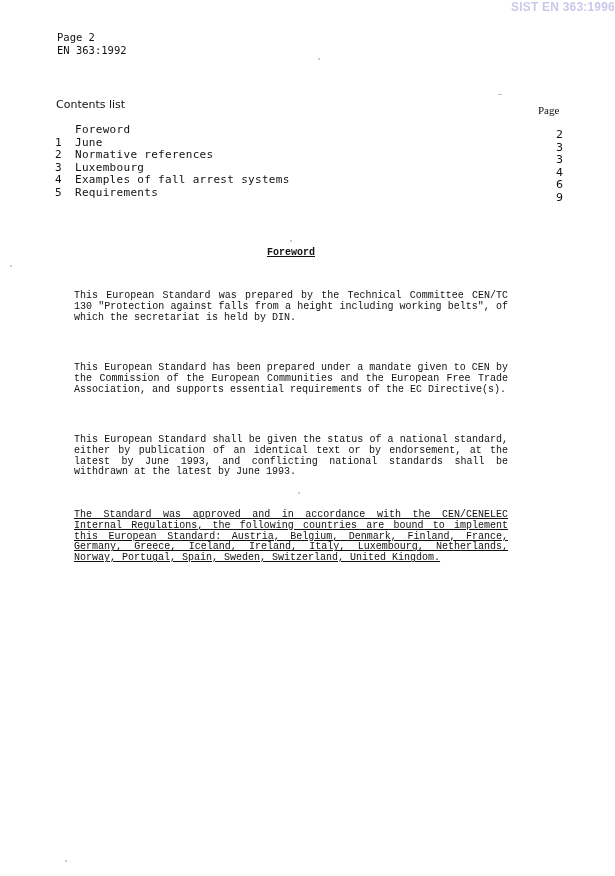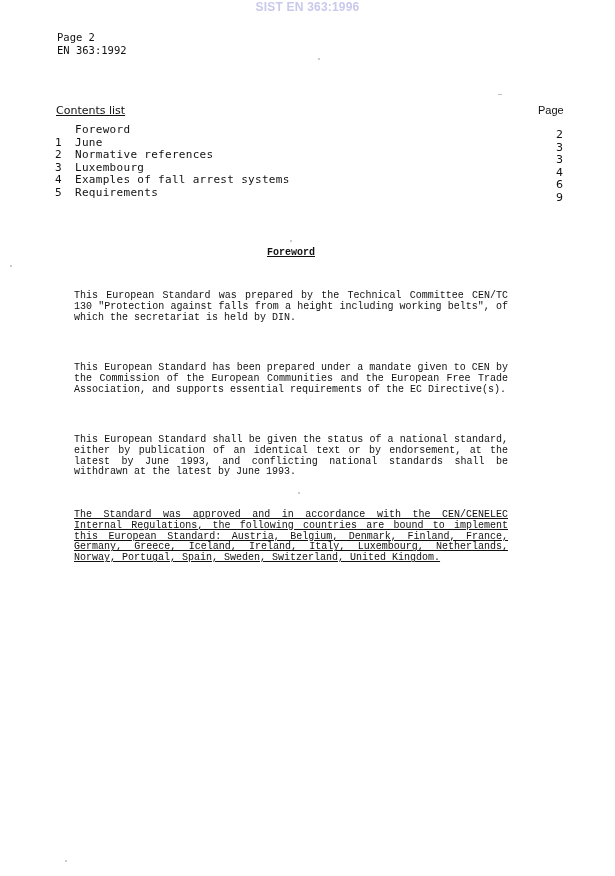--- a/index.html
+++ b/index.html
@@ -12,51 +12,50 @@
       height: 876px;
       position: relative;
       overflow: hidden;
       color: #111111;
     }
     .watermark {
       position: absolute;
       top: 0px;
       left: 0;
       width: 615px;
-      text-align: center;
+      text-align: right;
       font-family: "Liberation Sans", sans-serif;
       font-weight: bold;
       font-size: 12px;
       color: #c9c9ec;
       letter-spacing: 0.2px;
     }
     .header {
       position: absolute;
       left: 57px;
       top: 24px;
       font-family: "DejaVu Sans Mono", monospace;
       font-size: 10.5px;
       line-height: 12.5px;
       color: #111;
       margin-top: 7px;
     }
     .contents-title {
       position: absolute;
       left: 56px;
-      top: 104px;
+      top: 98px;
       font-family: "DejaVu Sans", sans-serif;
       font-size: 11px;
       color: #111;
-      text-decoration: underline;
     }
     .page-col-label {
       position: absolute;
       left: 538px;
       top: 104px;
-      font-family: Liberation Sans, sans-serif;
+      font-family: Liberation Serif, serif;
       font-size: 11px;
       color: #111;
     }
     .toc {
       position: absolute;
       left: 55px;
       top: 124px;
       width: 510px;
       font-family: "DejaVu Sans Mono", monospace;
       font-size: 11px;

